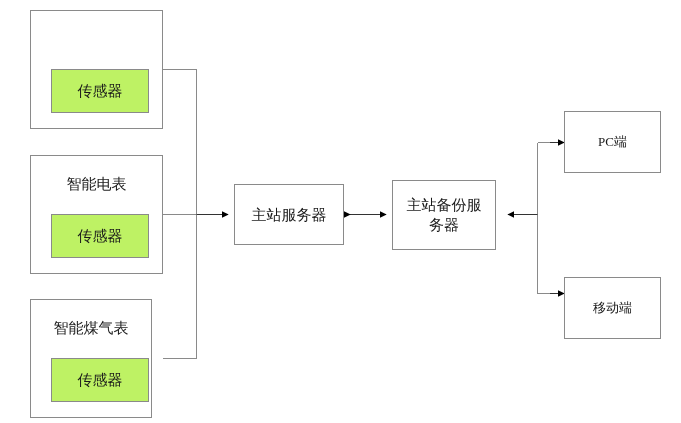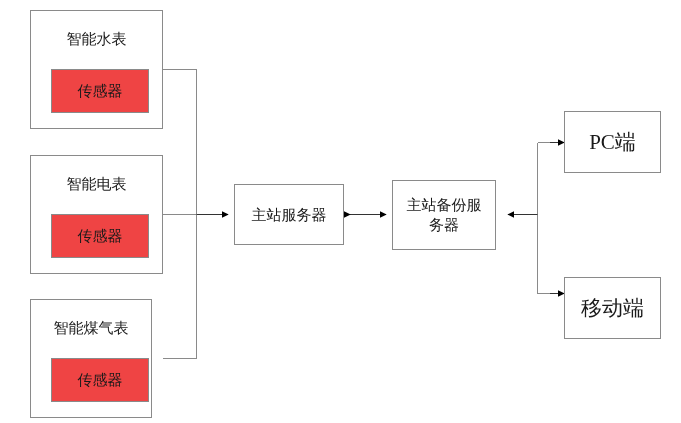--- a/index.html
+++ b/index.html
@@ -42,41 +42,41 @@
   }
   .meter-box { }
   .meter-title {
     top: 18px;
     font-size: 15px;
   }
   .sensor-box {
     position: absolute;
     box-sizing: border-box;
     border: 1px solid #8a8a8a;
-    background: #ef4444;
+    background: #bef264;
   }
   .sensor-label {
     position: absolute;
     left: 0;
     top: 50%;
     transform: translateY(-50%);
     width: 100%;
     text-align: center;
     font-size: 15px;
     color: #1a1a1a;
   }
   .server-label {
     top: 50%;
     transform: translateY(-50%);
     font-size: 15px;
   }
   .client-label {
     top: 50%;
     transform: translateY(-50%);
-    font-size: 21px;
+    font-size: 13px;
   }
 </style>
 </head>
 <body>
 
 <div id="diagram-root">
 
   <svg id="wires" viewBox="0 0 681 423" width="681" height="423">
     <defs>
       <marker id="arrow-right" viewBox="0 0 10 10" refX="9" refY="5" markerWidth="7" markerHeight="7" orient="auto-start-reverse">
@@ -108,21 +108,20 @@
       <path d="M 537.5 293.5 L 558 293.5"></path>
     </g>
     <g stroke="#333333" stroke-width="1" fill="none">
       <path d="M 537.5 214.5 L 508 214.5" marker-end="url(#arrow-right)"></path>
       <path d="M 550 142.5 L 564 142.5" marker-end="url(#arrow-right)"></path>
       <path d="M 550 293.5 L 564 293.5" marker-end="url(#arrow-right)"></path>
     </g>
   </svg>
 
   <div class="node meter-box" style="left:30px; top:10px; width:133px; height:119px;">
-    <div class="node-label meter-title">智能水表</div>
     <div class="sensor-box" style="left:20px; top:58px; width:98px; height:44px;">
       <div class="sensor-label">传感器</div>
     </div>
   </div>
 
   <div class="node meter-box" style="left:30px; top:155px; width:133px; height:119px;">
     <div class="node-label meter-title">智能电表</div>
     <div class="sensor-box" style="left:20px; top:58px; width:98px; height:44px;">
       <div class="sensor-label">传感器</div>
     </div>

